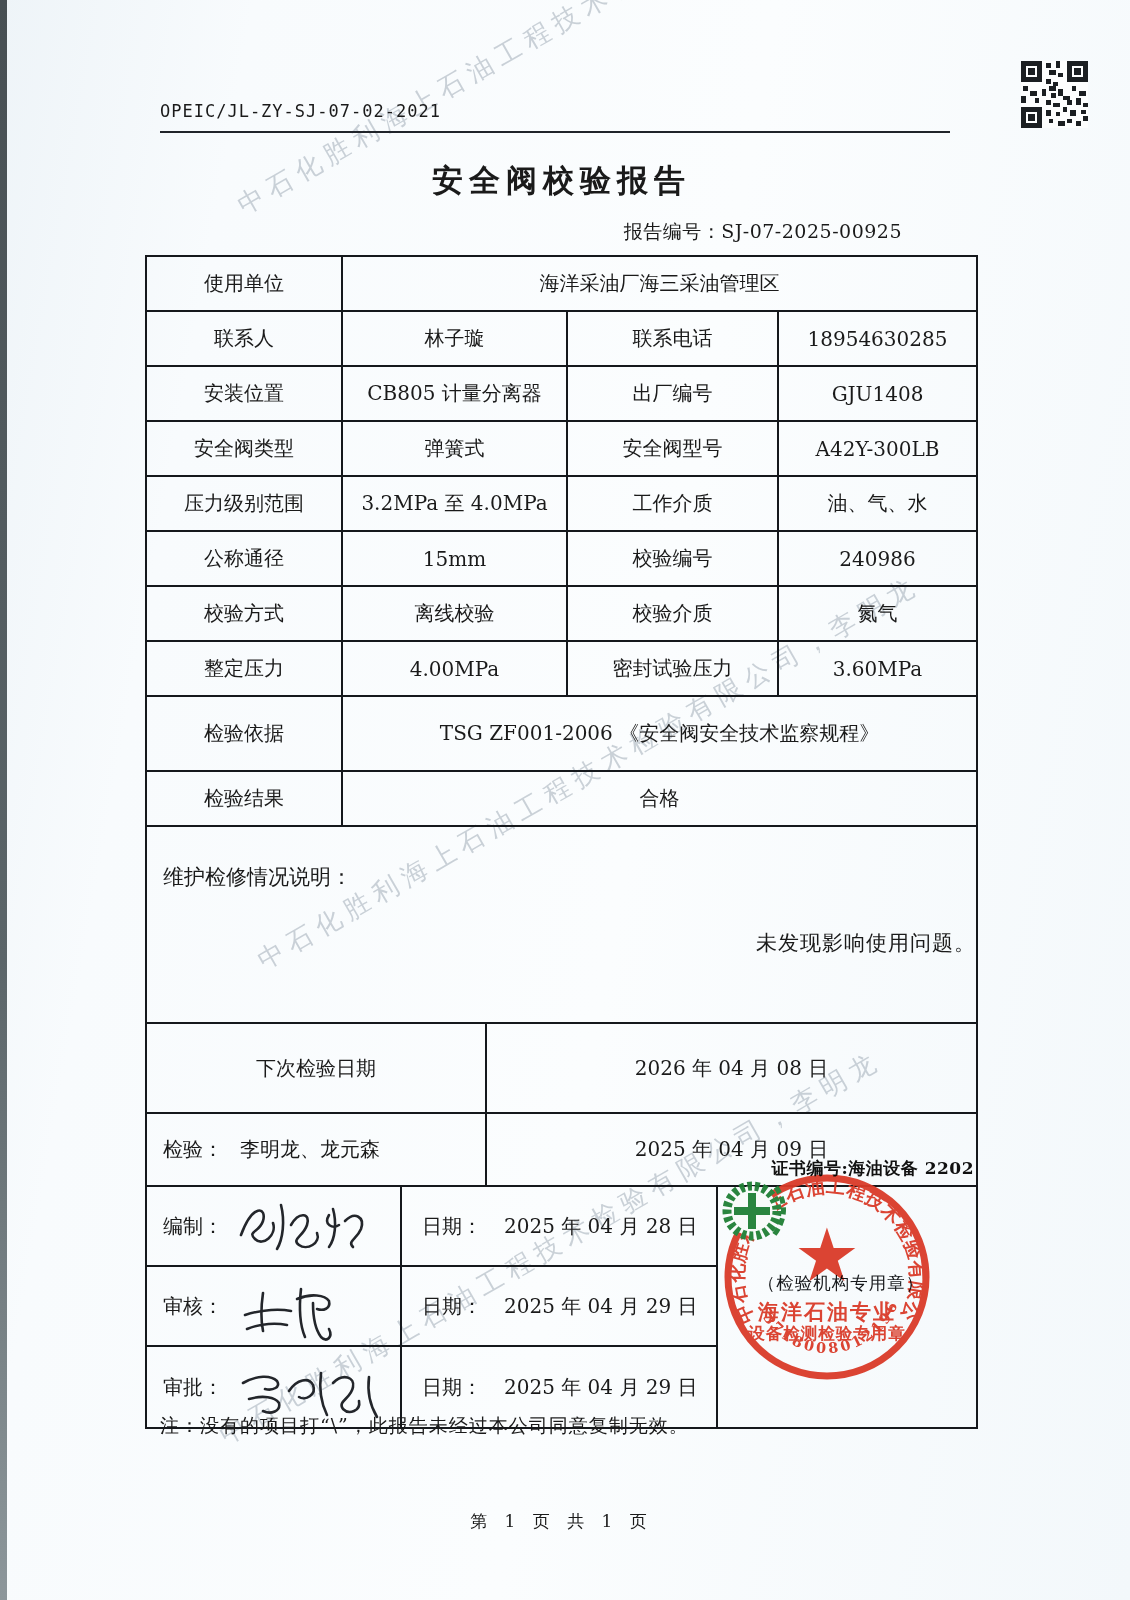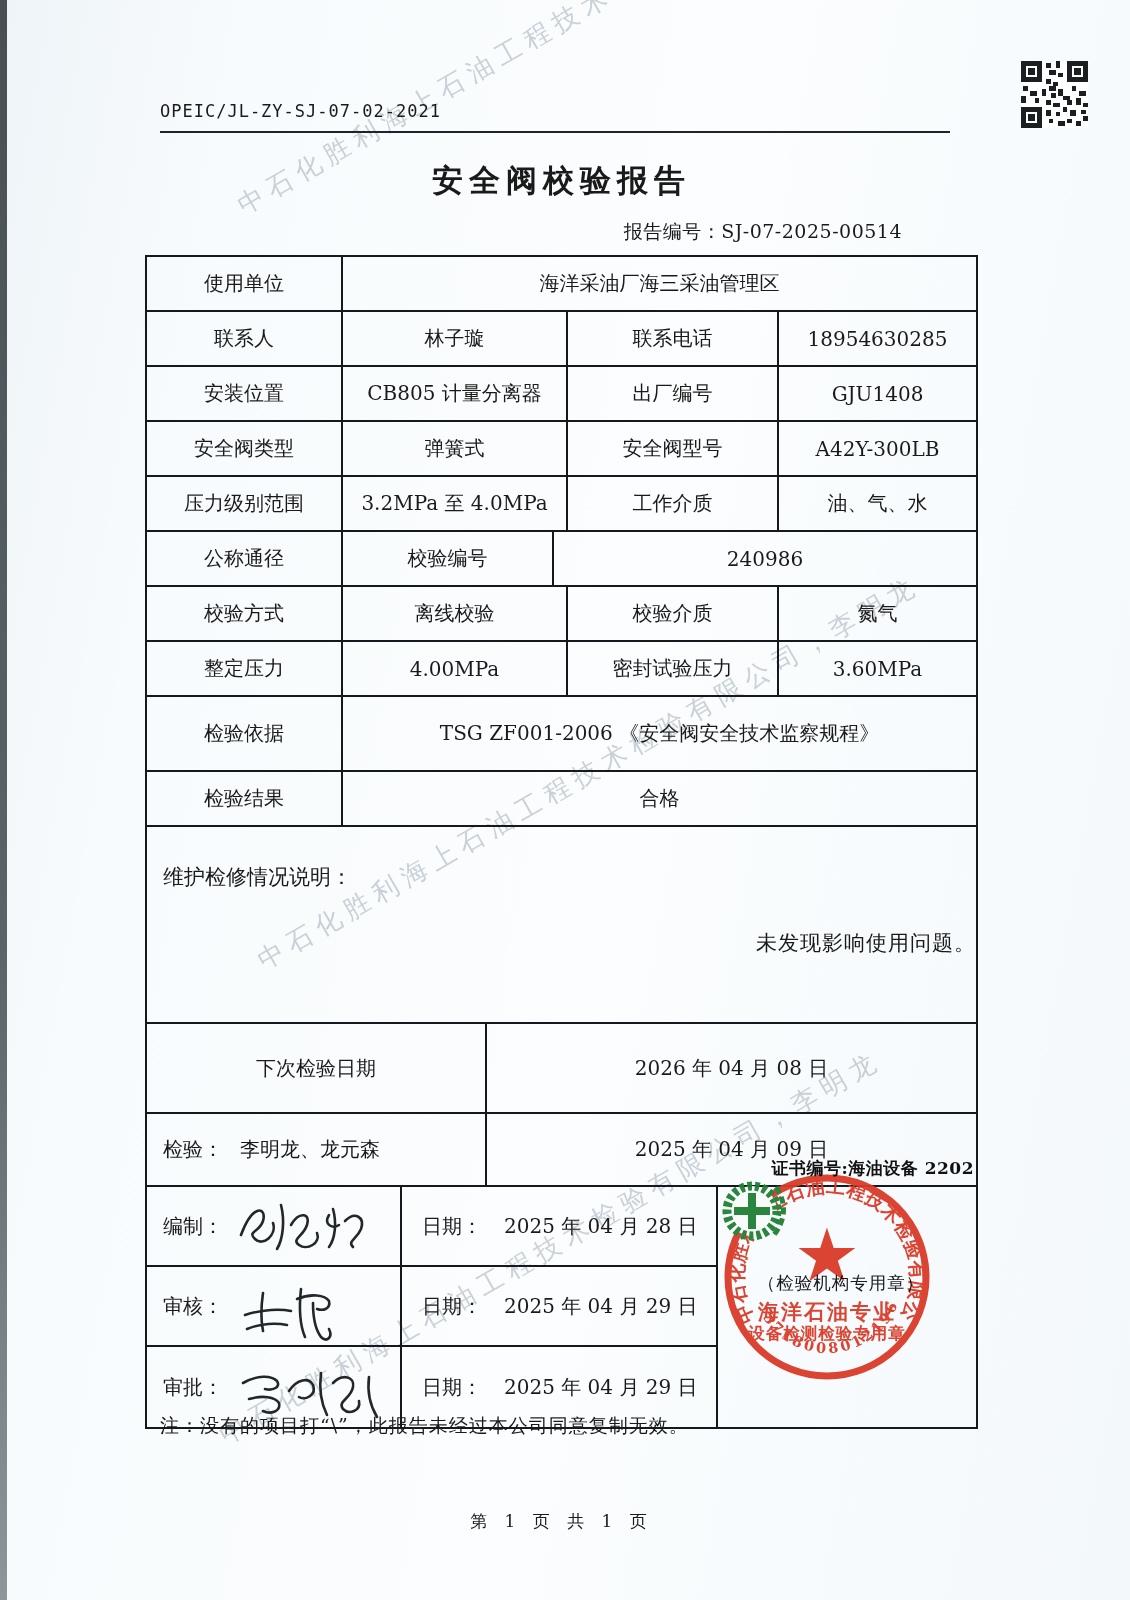--- a/index.html
+++ b/index.html
@@ -67,21 +67,21 @@
 
   <div class="scan-edge"></div>
 
   <div class="wm" style="left:240px;top:190px;">中石化胜利海上石油工程技术检验有限公司，李明龙</div>
   <div class="wm" style="left:260px;top:945px;">中石化胜利海上石油工程技术检验有限公司，李明龙</div>
   <div class="wm" style="left:222px;top:1420px;">中石化胜利海上石油工程技术检验有限公司，李明龙</div>
 
   <div class="doc-code mono">OPEIC/JL-ZY-SJ-07-02-2021</div>
   <div class="code-rule"></div>
   <div class="doc-title">安全阀校验报告</div>
-  <div class="report-no">报告编号：SJ-07-2025-00514</div>
+  <div class="report-no">报告编号：SJ-07-2025-00925</div>
 
   <svg class="qr" viewBox="0 0 29 29" shape-rendering="crispEdges">
     <rect width="29" height="29" fill="#fdfefe"></rect>
     <g fill="#1b1f22">
       <rect x="0" y="0" width="9" height="2"></rect>
         <rect x="0" y="0" width="2" height="9"></rect>
       <rect x="7" y="0" width="2" height="9"></rect>
         <rect x="0" y="7" width="9" height="2"></rect>
       <rect x="3" y="3" width="3" height="3"></rect>
       <rect x="20" y="0" width="9" height="2"></rect>
@@ -159,20 +159,21 @@
 
     <div class="tr bb h55">
       <div class="td br c1">压力级别范围</div>
       <div class="td br c2">3.2MPa 至 4.0MPa</div>
       <div class="td br c3">工作介质</div>
       <div class="td c4">油、气、水</div>
     </div>
 
     <div class="tr bb h55">
       <div class="td br c1">公称通径</div>
+      <div class="td br c2">15mm</div>
       <div class="td br c3">校验编号</div>
       <div class="td c4">240986</div>
     </div>
 
     <div class="tr bb h55">
       <div class="td br c1">校验方式</div>
       <div class="td br c2">离线校验</div>
       <div class="td br c3">校验介质</div>
       <div class="td c4">氮气</div>
     </div>

